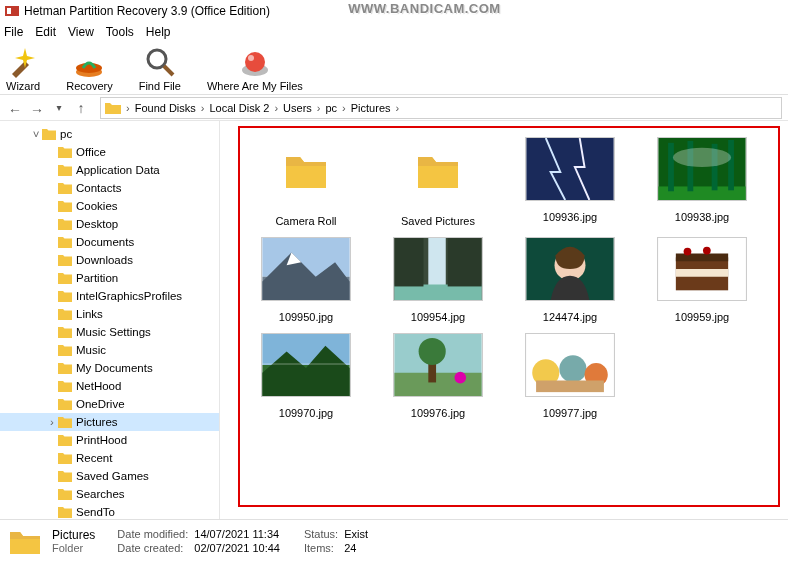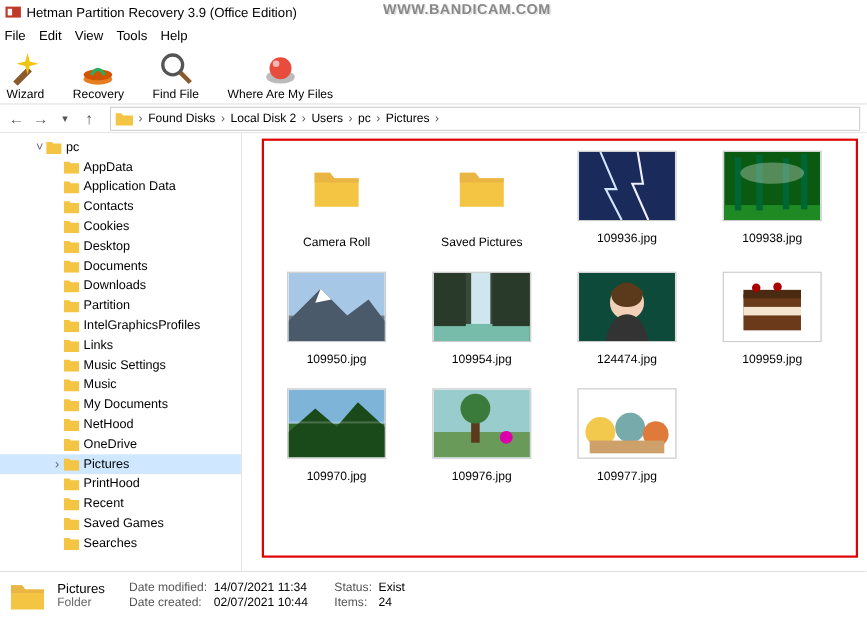--- a/index.html
+++ b/index.html
@@ -18,21 +18,21 @@
   .breadcrumb .crumb-arrow { margin: 0 5px; color:#555; }
   .body { flex: 1; display: flex; overflow: hidden; }
   .tree { width: 220px; border-right: 1px solid #e6e6e6; overflow-y: auto; position: relative; padding: 4px 0; }
   .tree-row { height: 18px; display: flex; align-items: center; padding-left: 60px; font-size: 11.5px; white-space: nowrap; }
   .tree-row.root { padding-left: 44px; }
   .tree-row .exp { width: 12px; margin-left: -14px; text-align:center; color:#666; }
   .tree-row.selected { background: #cfe8ff; }
   .tree-row .folder-icon { width: 14px; height: 12px; margin-right: 4px; }
   .content { flex: 1; position: relative; overflow: auto; }
   .red-box { position: absolute; left: 18px; right: 8px; top: 5px; bottom: 12px;  border: 2px solid #e00000; pointer-events: none; }
-  .grid { display: grid; grid-template-columns: repeat(4, 1fr); padding: 16px 22px 10px 22px; gap: 20px 4px; }
+  .grid { display: grid; grid-template-columns: repeat(4, 1fr); padding: 16px 22px 10px 22px; gap: 10px 4px; }
   .grid-item { display: flex; flex-direction: column; align-items: center; font-size: 11px; }
   .thumb { width: 90px; height: 64px; display:flex; align-items:center; justify-content:center; background:#f4f4f4; border:1px solid #ccc; margin-bottom: 10px; overflow: hidden; }
   .thumb svg { width: 100%; height: 100%; }
   .folder-big { width: 48px; height: 48px; margin-bottom: 20px; margin-top: 10px; }
   .status-bar { height: 42px; border-top: 1px solid #e0e0e0; display: flex; align-items: center; padding: 2px 8px; font-size: 11px; }
   .status-icon { width: 34px; height: 30px; margin-right: 10px; }
   .status-col { display:flex; flex-direction:column; margin-right: 22px; }
   .status-col .lbl { color:#666; }
   .kv-grid { display:grid; grid-template-columns: auto auto; column-gap: 6px; row-gap: 2px; }
   .kv-grid .k { color:#555; }
@@ -120,21 +120,21 @@
         <svg class="folder-icon" viewBox="0 0 14 12">
           <path d="M0 1h5l1.5 1.5H14V12H0z" fill="#f4c542"></path>
         </svg>
         <span>pc</span>
       </div>
       <div class="tree-row">
         <span class="exp"></span>
         <svg class="folder-icon" viewBox="0 0 14 12">
           <path d="M0 1h5l1.5 1.5H14V12H0z" fill="#f4c542"></path>
         </svg>
-        <span>AppData</span>
+        <span>Office</span>
       </div>
       <div class="tree-row">
         <span class="exp"></span>
         <svg class="folder-icon" viewBox="0 0 14 12">
           <path d="M0 1h5l1.5 1.5H14V12H0z" fill="#f4c542"></path>
         </svg>
         <span>Application Data</span>
       </div>
       <div class="tree-row">
         <span class="exp"></span>
@@ -254,20 +254,27 @@
           <path d="M0 1h5l1.5 1.5H14V12H0z" fill="#f4c542"></path>
         </svg>
         <span>Saved Games</span>
       </div>
       <div class="tree-row">
         <span class="exp"></span>
         <svg class="folder-icon" viewBox="0 0 14 12">
           <path d="M0 1h5l1.5 1.5H14V12H0z" fill="#f4c542"></path>
         </svg>
         <span>Searches</span>
+      </div>
+      <div class="tree-row">
+        <span class="exp"></span>
+        <svg class="folder-icon" viewBox="0 0 14 12">
+          <path d="M0 1h5l1.5 1.5H14V12H0z" fill="#f4c542"></path>
+        </svg>
+        <span>SendTo</span>
       </div>
     </div>
   <div class="content">
     <div class="grid" id="grid">
         <div class="grid-item">
           <svg class="folder-big" viewBox="0 0 48 48">
             <path d="M4 10h14l4 5h22v26H4z" fill="#f4c542"></path>
             <path d="M4 10h14l4 5h22v4H4z" fill="#e9b644"></path>
           </svg>
           <span>Camera Roll</span>

